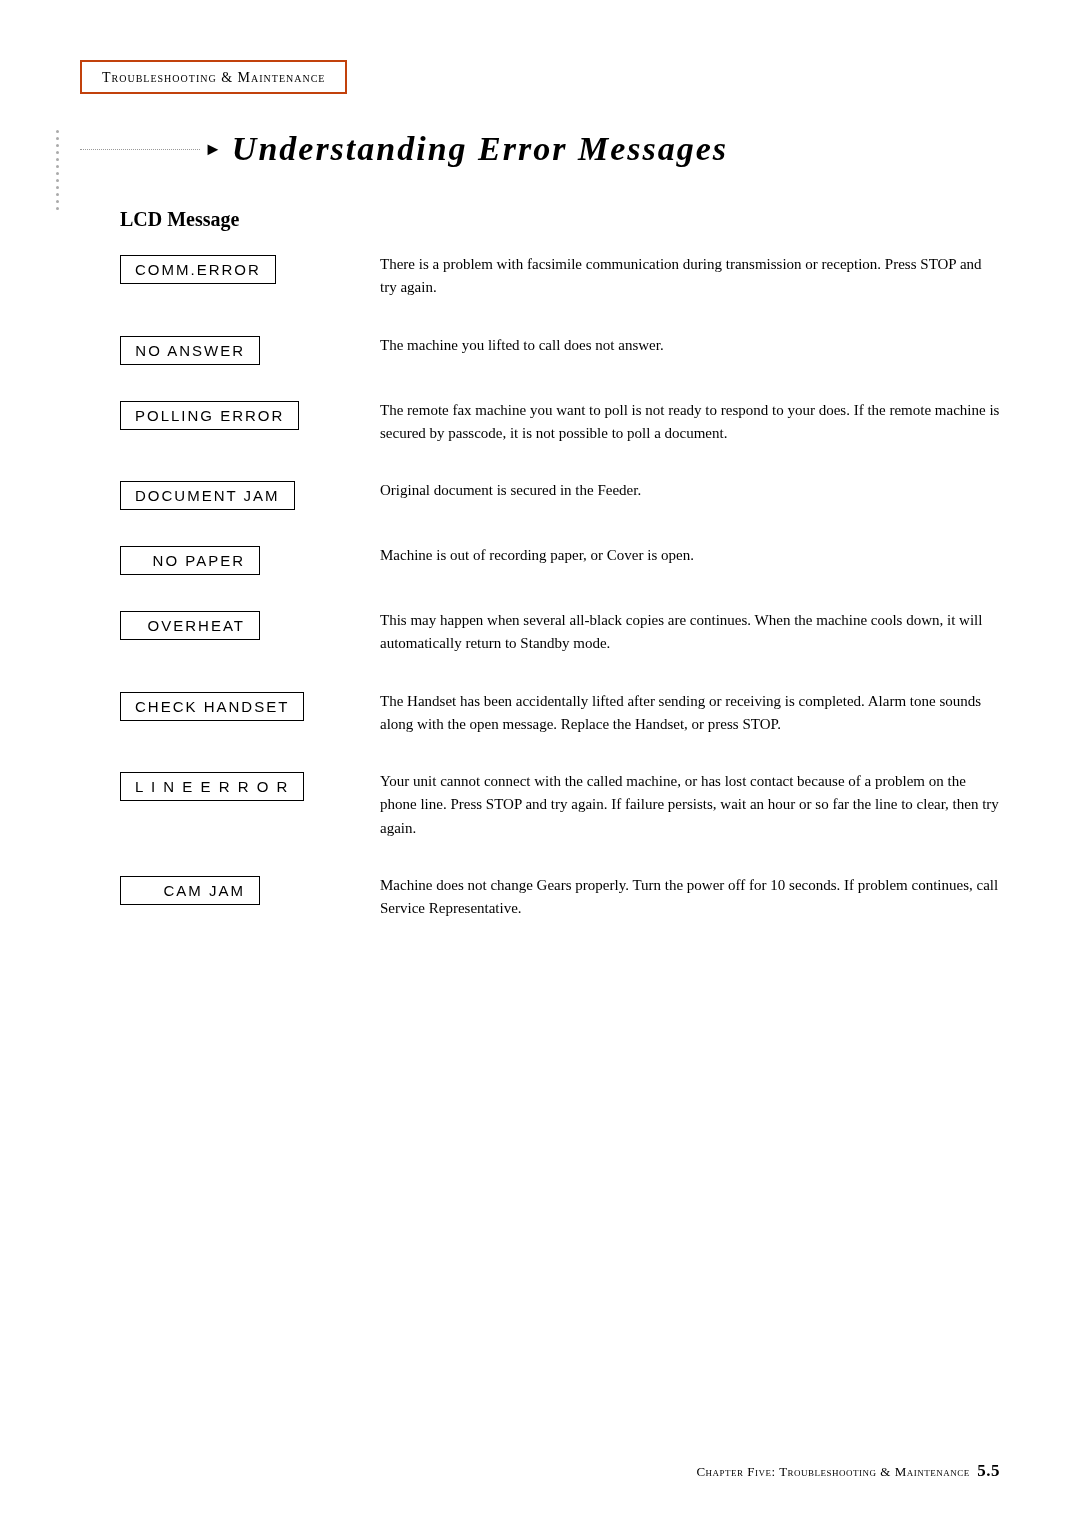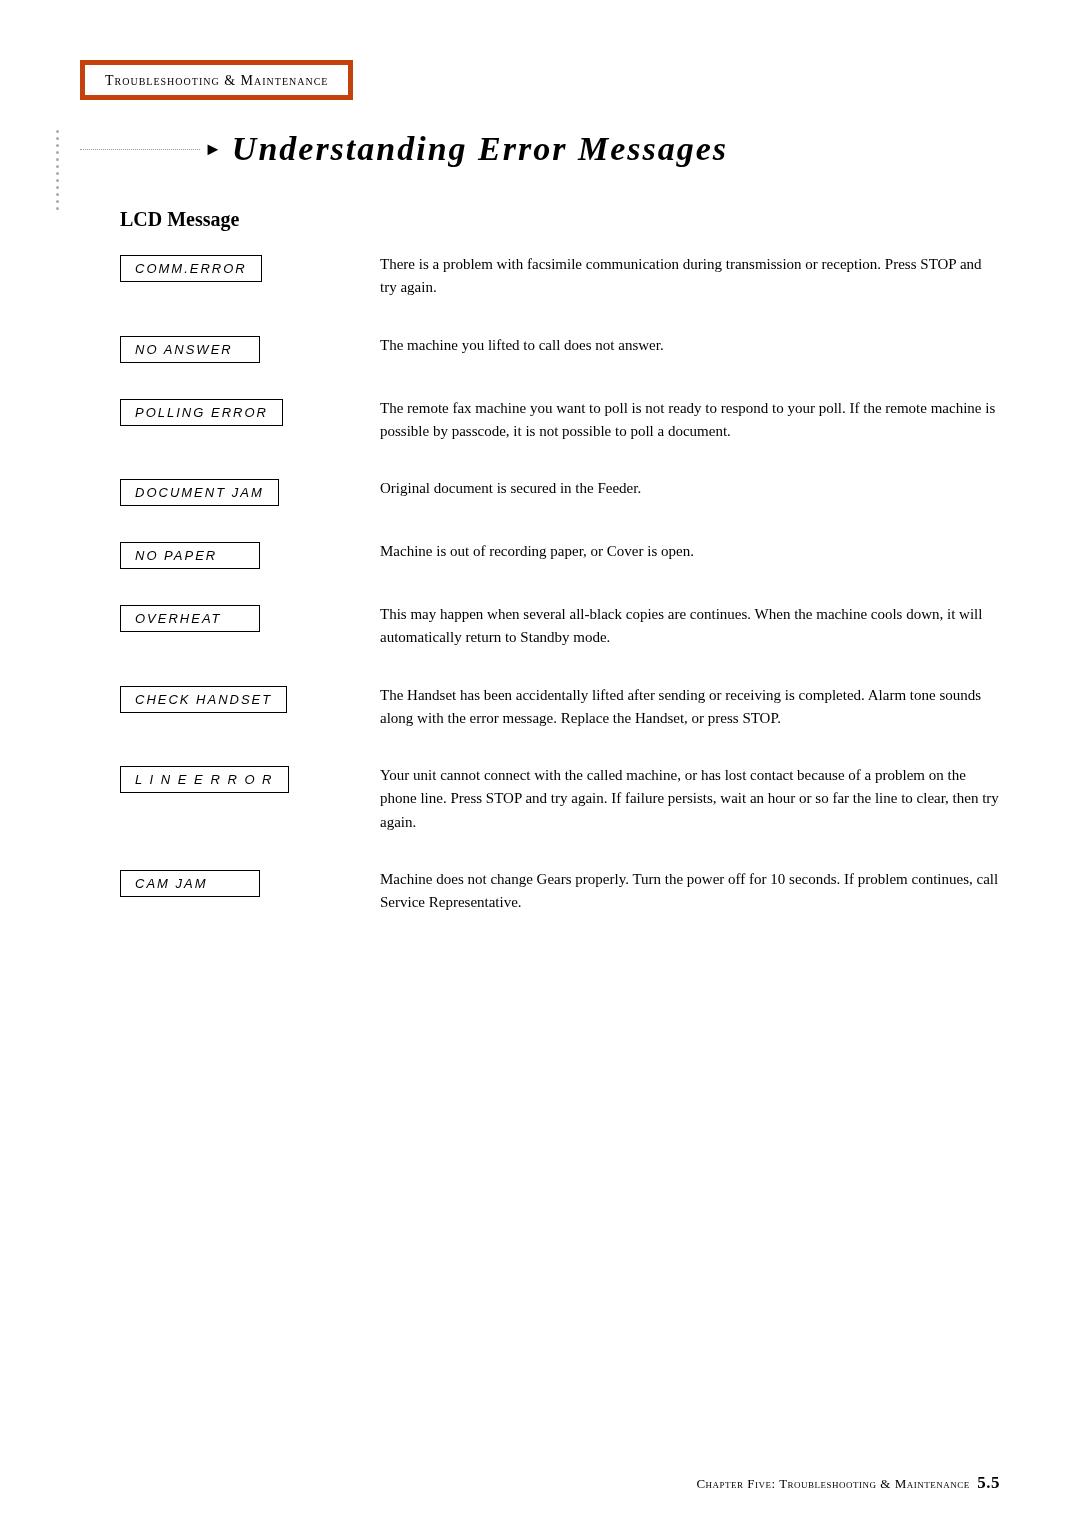--- a/index.html
+++ b/index.html
@@ -20,24 +20,24 @@
     .page {
       width: 1080px;
       min-height: 1531px;
       background: #ffffff;
       padding: 60px 80px 80px 80px;
       position: relative;
     }
 
     
     .header-box {
-      border: 5px solid #c2410c;
+      border: 2px solid #c2410c;
       display: inline-block;
       padding: 6px 20px;
-      margin-bottom: 20px;
+      margin-bottom: 26px;
     }
 
     .header-box span {
       font-size: 14px;
       font-variant: small-caps;
       letter-spacing: 1px;
     }
 
     
     .title-section {
@@ -116,41 +116,40 @@
       width: 260px;
       min-width: 260px;
       display: flex;
       align-items: flex-start;
       padding-top: 4px;
     }
 
     .lcd-box {
       border: 1px solid #000;
       padding: 5px 14px;
-      font-size: 13px;
+      font-size: 15px;
       letter-spacing: 2px;
       font-family: Arial, Helvetica, sans-serif;
       text-transform: uppercase;
       white-space: nowrap;
       min-width: 140px;
-      text-align: left;
-      font-style: italic;
+      text-align: right;
     }
 
     .meaning-text {
       flex: 1;
       font-size: 15px;
       line-height: 1.55;
       padding-top: 2px;
     }
 
     
     .page-footer {
       position: absolute;
-      bottom: 38px;
+      bottom: 50px;
       right: 80px;
       font-size: 13px;
       font-variant: small-caps;
       letter-spacing: 0.5px;
     }
 
     .page-footer .page-num {
       font-weight: bold;
       font-size: 17px;
     }
@@ -227,21 +226,21 @@
       <div class="lcd-box-wrapper">
         <div class="lcd-box">NO  ANSWER</div>
       </div>
       <div class="meaning-text">The machine you lifted to call does not answer.</div>
     </div>
 
     <div class="error-row">
       <div class="lcd-box-wrapper">
         <div class="lcd-box">POLLING  ERROR</div>
       </div>
-      <div class="meaning-text">The remote fax machine you want to poll is not ready to respond to your poll. If the remote machine is possible by passcode, it is not possible to poll a document.</div>
+      <div class="meaning-text">The remote fax machine you want to poll is not ready to respond to your does. If the remote machine is secured by passcode, it is not possible to poll a document.</div>
     </div>
 
     <div class="error-row">
       <div class="lcd-box-wrapper">
         <div class="lcd-box">DOCUMENT  JAM</div>
       </div>
       <div class="meaning-text">Original document is secured in the Feeder.</div>
     </div>
 
     <div class="error-row">
@@ -255,21 +254,21 @@
       <div class="lcd-box-wrapper">
         <div class="lcd-box">OVERHEAT</div>
       </div>
       <div class="meaning-text">This may happen when several all-black copies are continues. When the machine cools down, it will automatically return to Standby mode.</div>
     </div>
 
     <div class="error-row">
       <div class="lcd-box-wrapper">
         <div class="lcd-box">CHECK  HANDSET</div>
       </div>
-      <div class="meaning-text">The Handset has been accidentally lifted after sending or receiving is completed. Alarm tone sounds along with the error message. Replace the Handset, or press STOP.</div>
+      <div class="meaning-text">The Handset has been accidentally lifted after sending or receiving is completed. Alarm tone sounds along with the open message. Replace the Handset, or press STOP.</div>
     </div>
 
     <div class="error-row">
       <div class="lcd-box-wrapper">
         <div class="lcd-box">L I N E  E R R O R</div>
       </div>
       <div class="meaning-text">Your unit cannot connect with the called machine, or has lost contact because of a problem on the phone line. Press STOP and try again. If failure persists, wait an hour or so far the line to clear, then try again.</div>
     </div>
 
     <div class="error-row">

